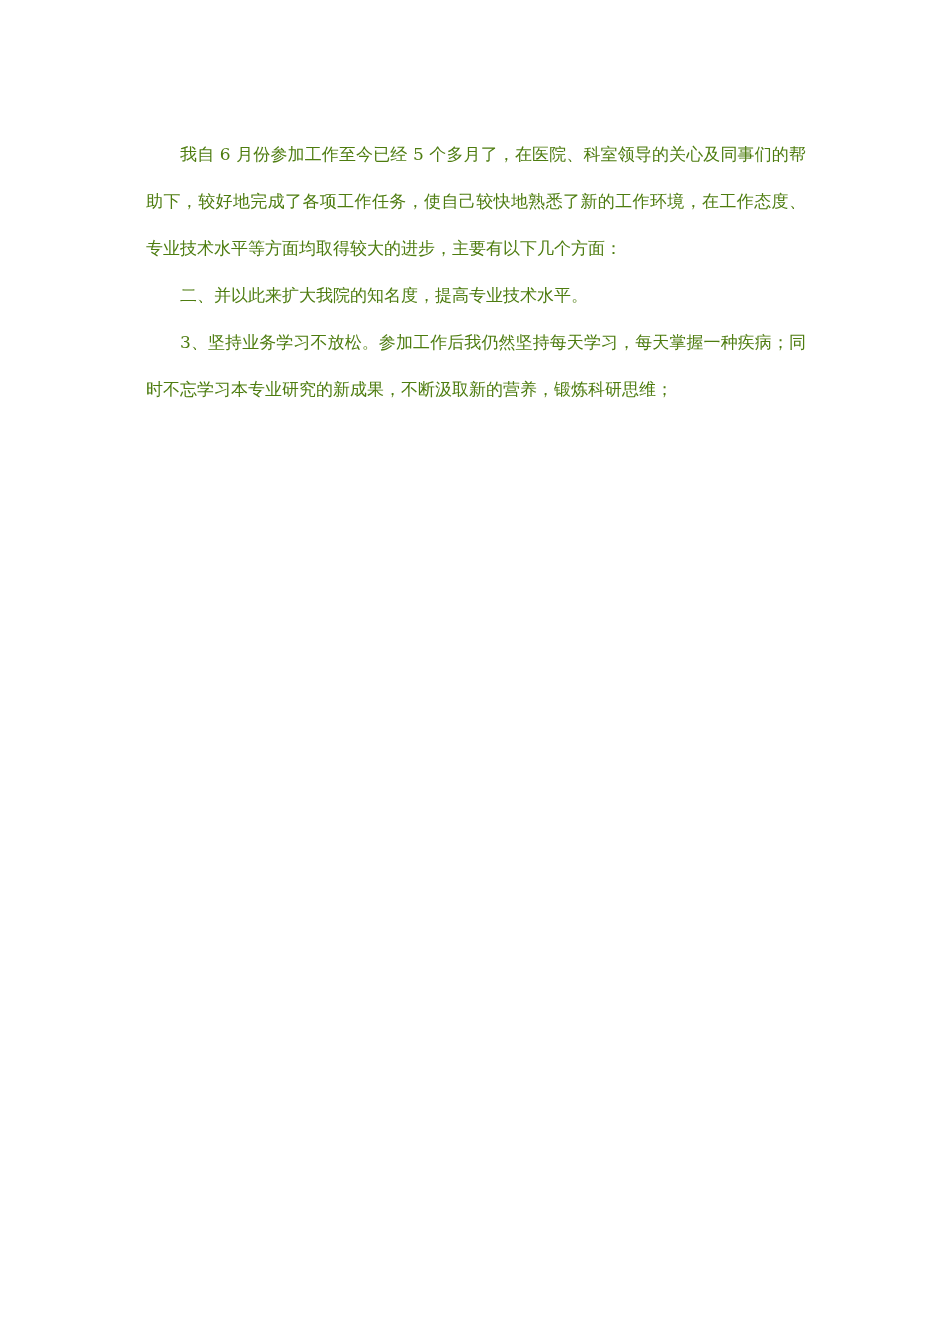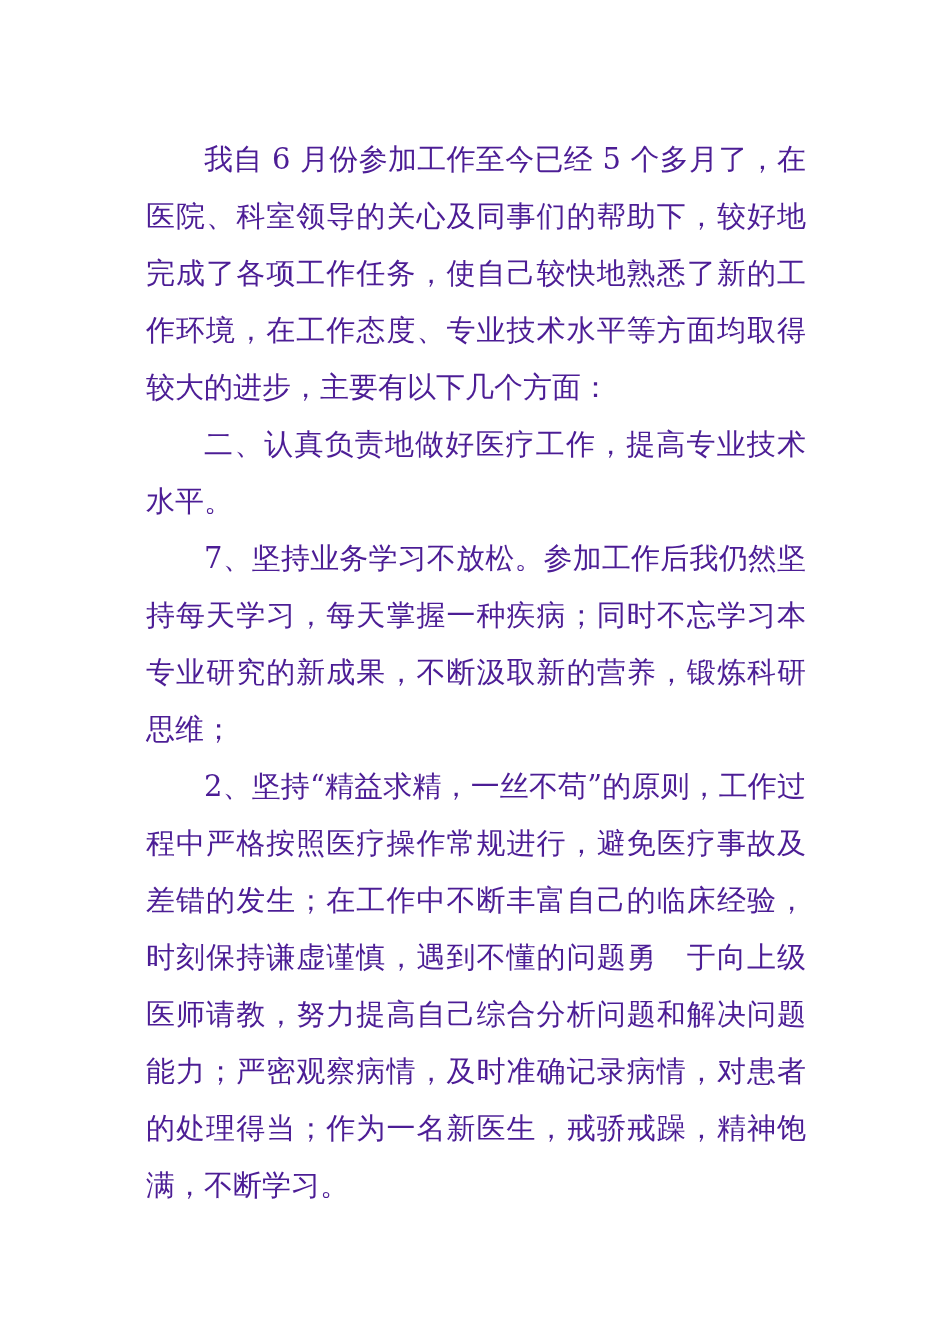--- a/index.html
+++ b/index.html
@@ -28,36 +28,35 @@
     color: #1a1a1a;
     text-align: justify;
     text-justify: inter-ideograph;
     letter-spacing: 0;
   }
   .para {
     margin: 0;
     text-indent: 2em;
     text-align: justify;
     text-justify: inter-ideograph;
-    font-size: 29px;
-    line-height: 57px;
-    color: #4c1d95;
+    font-size: 17px;
+    line-height: 47px;
+    color: #4d7c0f;
     white-space: pre-wrap;
   }
   
 </style>
 </head>
 <body>
 
 <div class="page">
   <div class="doc-body">
 
     <p class="para">我自 6 月份参加工作至今已经 5 个多月了，在医院、科室领导的关心及同事们的帮助下，较好地完成了各项工作任务，使自己较快地熟悉了新的工作环境，在工作态度、专业技术水平等方面均取得较大的进步，主要有以下几个方面：</p>
 
 
-    <p class="para">二、认真负责地做好医疗工作，提高专业技术水平。</p>
+    <p class="para">二、并以此来扩大我院的知名度，提高专业技术水平。</p>
 
-    <p class="para">7、坚持业务学习不放松。参加工作后我仍然坚持每天学习，每天掌握一种疾病；同时不忘学习本专业研究的新成果，不断汲取新的营养，锻炼科研思维；</p>
+    <p class="para">3、坚持业务学习不放松。参加工作后我仍然坚持每天学习，每天掌握一种疾病；同时不忘学习本专业研究的新成果，不断汲取新的营养，锻炼科研思维；</p>
 
-    <p class="para">2、坚持“精益求精，一丝不苟”的原则，工作过程中严格按照医疗操作常规进行，避免医疗事故及差错的发生；在工作中不断丰富自己的临床经验，时刻保持谦虚谨慎，遇到不懂的问题勇　于向上级　医师请教，努力提高自己综合分析问题和解决问题能力；严密观察病情，及时准确记录病情，对患者的处理得当；作为一名新医生，戒骄戒躁，精神饱满，不断学习。</p>
 
   </div>
 </div>
 
 </body></html>

